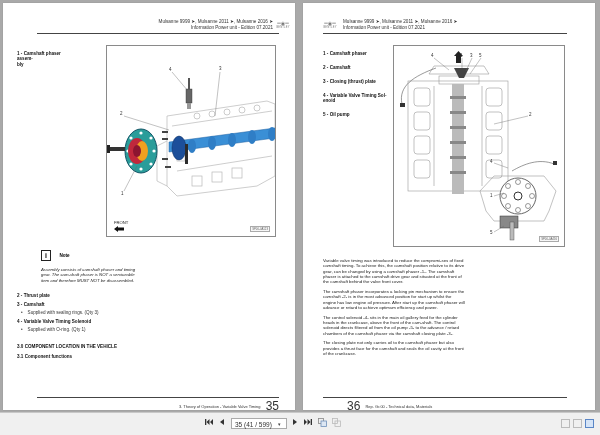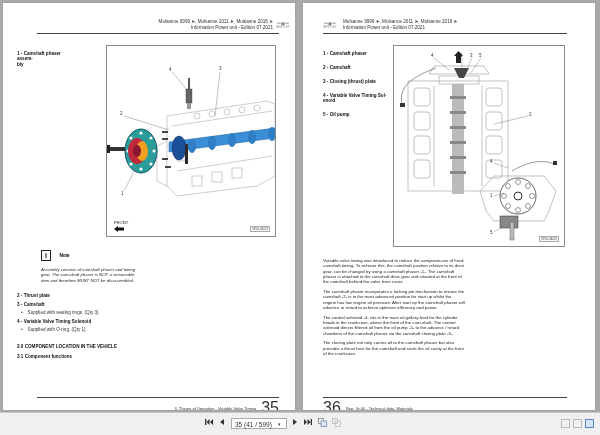--- a/index.html
+++ b/index.html
@@ -50,21 +50,21 @@
   .items .bullet::before { content: "\2022"; margin-right: 5px; }
   .section { position: absolute; left: 14px; font-size: 4.6px; font-weight: bold; color: #111; }
 
   .body-text { position: absolute; left: 20px; width: 142px; font-size: 4.35px; color: #222; line-height: 5.3px; }
   .body-text p { margin: 0 0 4.5px 0; }
 
   .foot-rule { position: absolute; top: 394px; height: 0.8px; background: #444; }
   .page.left .foot-rule { left: 34px; right: 16px; }
   .page.right .foot-rule { left: 20px; right: 28px; }
   .foot { position: absolute; top: 396px; font-size: 4px; color: #333; white-space: nowrap; }
-  .pgnum { font-size: 16px; color: #333; vertical-align: middle; text-align: right; }
+  .pgnum { font-size: 12px; color: #333; vertical-align: middle; text-align: right; }
   .foot .txt { vertical-align: middle; }
 
   .toolbar {
     position: absolute; left: 0; top: 412px; width: 600px; height: 23px;
     background: #f0f0f0; border-top: 1px solid #c8c8c8;
   }
   .tb-btn { position: absolute; top: 5px; font-size: 8px; color: #333; cursor: pointer; line-height: 12px; }
   .page-box {
     position: absolute; left: 231px; top: 5px; width: 56px; height: 11px;
     border: 1px solid #aaa; background: #fff; font-size: 6.5px; color: #333; line-height: 11px; padding-left: 3px; box-sizing: border-box;
@@ -300,21 +300,21 @@
 
     <div class="body-text" style="top:255px;">
       <p>Variable valve timing was introduced to reduce the compromi-ses of fixed camshaft timing. To achieve this, the camshaft position relative to its drive gear, can be changed by using a camshaft phaser -1-. The camshaft phaser is attached to the camshaft drive gear and situated at the front of the camshaft behind the valve front cover.</p>
       <p>The camshaft phaser incorporates a locking pin mechanism to ensure the camshaft -2- is in the most advanced position for start up whilst the engine has low engine oil pressure. After start up the camshaft phaser will advance or retard to achieve optimum efficiency and power.</p>
       <p>The control solenoid -4- sits in the main oil gallery feed for the cylinder heads in the crankcase, above the front of the cam-shaft. The control solenoid directs filtered oil from the oil pump -5- to the advance / retard chambers of the camshaft phaser via the camshaft closing plate -3-.</p>
       <p>The closing plate not only carries oil to the camshaft phaser but also provides a thrust face for the camshaft and seals the oil cavity at the front of the crankcase.</p>
     </div>
 
     <div class="foot-rule"></div>
     <div class="foot" style="left:20px;">
-      <span class="pgnum" style="margin-right:4px;">36</span>
+      <span class="pgnum" style="margin-right:4px;margin-left:24px;">36</span>
       <span class="txt">Rep. Gr.00 - Technical data, Materials</span>
     </div>
   </div>
 </div>
 
 <div class="toolbar">
   <span class="tb-btn" style="left:205px;">
     <svg width="8" height="8" viewBox="0 0 8 8">
         <rect x="0" y="1" width="1.3" height="6" fill="#333"></rect>
         <path d="M4.5 1 L1.5 4 L4.5 7 Z M8 1 L5 4 L8 7 Z" fill="#333"></path>

